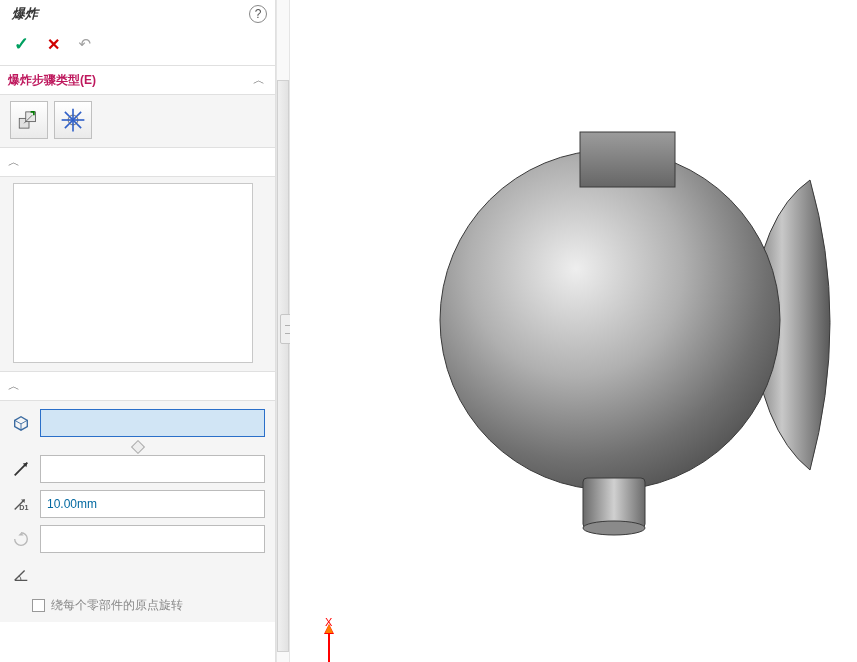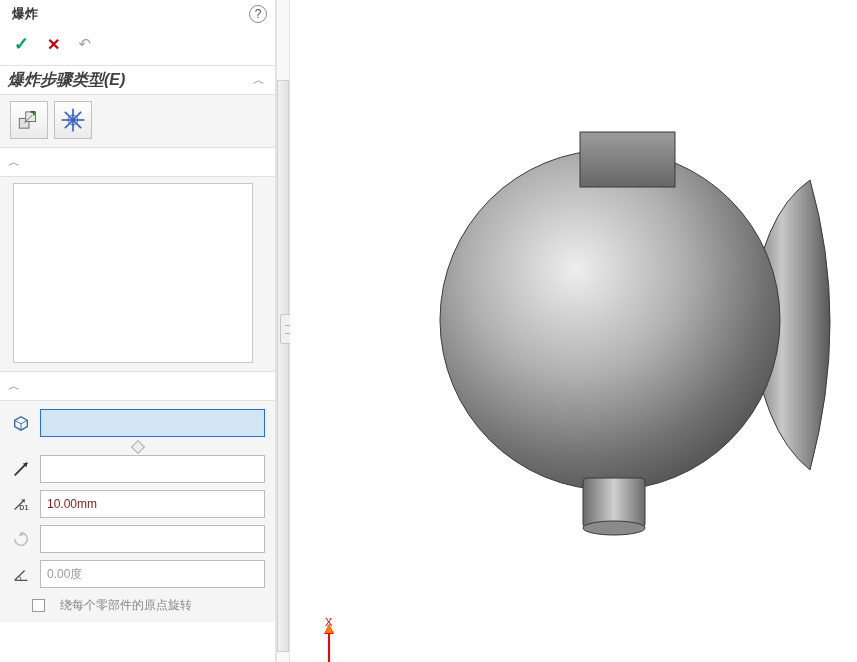--- a/index.html
+++ b/index.html
@@ -1,43 +1,43 @@
 <!DOCTYPE html>
 <html><head>
 <meta charset="utf-8">
 <style>
   * { box-sizing: border-box; font-family: "Microsoft YaHei", "Segoe UI", Arial, sans-serif; }
   body { margin:0; width:857px; height:662px; background:#fff; overflow:hidden; display:flex; }
   .panel { width:276px; height:100%; border-right:1px solid #e0e0e0; background:#fff; overflow:hidden; display:flex; flex-direction:column; }
   .hdr { display:flex; align-items:center; padding:5px 8px 4px 8px; }
   .hdr .icon { margin-right:4px; font-size:14px; }
-  .hdr .title { flex:1; font-weight:bold; font-size:13px; color:#333; }
+  .hdr .title { flex:1; font-weight:bold; font-size:13px; color:#333;font-style:italic; }
   .help { width:18px; height:18px; border:1px solid #888; border-radius:50%; display:flex; align-items:center; justify-content:center; font-size:12px; color:#555; cursor:pointer; }
   .toolbar { display:flex; align-items:center; gap:18px; padding:6px 12px 10px 14px; }
   .check { color:#00A060; font-size:18px; font-weight:bold; cursor:pointer; }
   .cross { color:#D00000; font-size:16px; font-weight:bold; cursor:pointer; }
   .undo { color:#A0A0A0; font-size:15px; cursor:pointer; }
   .section-head { display:flex; align-items:center; background:#fff; border-top:1px solid #e0e0e0; border-bottom:1px solid #e0e0e0; padding:5px 10px 5px 8px; height:30px;}
-  .section-head .stitle { flex:1; font-weight:bold; font-size:16px; color:#404040;font-style:italic; }
+  .section-head .stitle { flex:1; font-weight:bold; font-size:12px; color:#be185d; }
   .caret { font-size:12px; color:#666; cursor:pointer; }
   .section-body { padding:6px 10px 8px 10px; background:#f5f5f5;}
   .btn-row { display:flex; gap:6px; }
   .type-btn { width:38px; height:38px; border:1px solid #c0c0c0; background:linear-gradient(#fff,#eaeaea); display:flex; align-items:center; justify-content:center; cursor:pointer; }
   .type-btn svg { width:26px; height:26px; }
   .steps-box { width:240px; height:180px; border:1px solid #c8c8c8; background:#fff; margin:0 auto 0 3px;}
   .settings-body { display:flex; flex-direction:column; gap:3px; padding:6px 10px 8px 10px; background:#f5f5f5; }
   .row { display:flex; align-items:center; gap:8px; height:32px; }
   .row-icon { width:22px; display:flex; align-items:flex-end; justify-content:center; color:#446;font-weight:bold; }
   .row-icon svg { width:18px; height:18px; }
-  .field { flex:1; height:28px; border:1px solid #bbb; background:#fff; font-size:12px; padding:0 6px; color:#7f1d1d; }
+  .field { flex:1; height:28px; border:1px solid #bbb; background:#fff; font-size:12px; padding:0 6px; color:#0369a1; }
   .field.sel { border:1px solid #2a6fc9; background:#d1e5f5; }
   .field.ro { color:#9a9a9a; }
   .handle { height:8px; position:relative; }
   .handle::after { content:""; position:absolute; left:50%; top:0; width:8px; height:8px; border:1px solid #aaa; background:#eee; transform:translateX(-50%) rotate(45deg);}
-  .chk-row { display:flex; align-items:center; gap:15px; padding-left:22px; margin-top:4px; font-size:12px; color:#888; }
+  .chk-row { display:flex; align-items:center; gap:6px; padding-left:22px; margin-top:4px; font-size:12px; color:#888; }
   .chk { width:13px; height:13px; border:1px solid #999; background:#fff; }
   .splitter { width:14px; height:100%; background:#f9f9f9; border-left:1px solid #e5e5e5; border-right:1px solid #e5e5e5; position:relative; }
   .vscroll-track { position:absolute; left:0; top:80px; width:12px; bottom:10px; background:linear-gradient(to right,#f0f0f0,#e2e2e2); border:1px solid #d0d0d0; }
   .grab { position:absolute; left:3px; top:314px; width:18px; height:30px; background:#f0f0f0; border:1px solid #c6c6c6; border-radius:2px; }
   .grab::before,.grab::after { content:""; position:absolute; left:4px; width:10px; height:1px; background:#b0b0b0; }
   .grab::before { top:10px; } .grab::after { top:18px; }
   .viewport { flex:1; position:relative; background:#fff; }
   .axis { position:absolute; left:34px; bottom:-2px; }
   .axis .lbl { position:absolute; left:1px; top:-48px; font-size:11px; color:#ff0000; }
   .panel-scrollable{flex:1;overflow:hidden}
@@ -150,21 +150,20 @@
       <input class="field" value="" style="">
     </div>
 
     <div class="row">
       <span class="row-icon">
         <svg viewBox="0 0 20 20">
               <path d="M3 17 L17 17 M3 17 L14 6" stroke="#555" stroke-width="1.5"></path>
               <path d="M10 17 A7 7 0 0 0 8 12" fill="none" stroke="#555"></path>
             </svg>
       </span>
-      <input class="field ro" value="0.00度" style="">
     </div>
 
     <div class="chk-row">
       <span class="chk"></span>
       <span>绕每个零部件的原点旋转</span>
     </div>
   </div>
   </div>
 </div>
 

